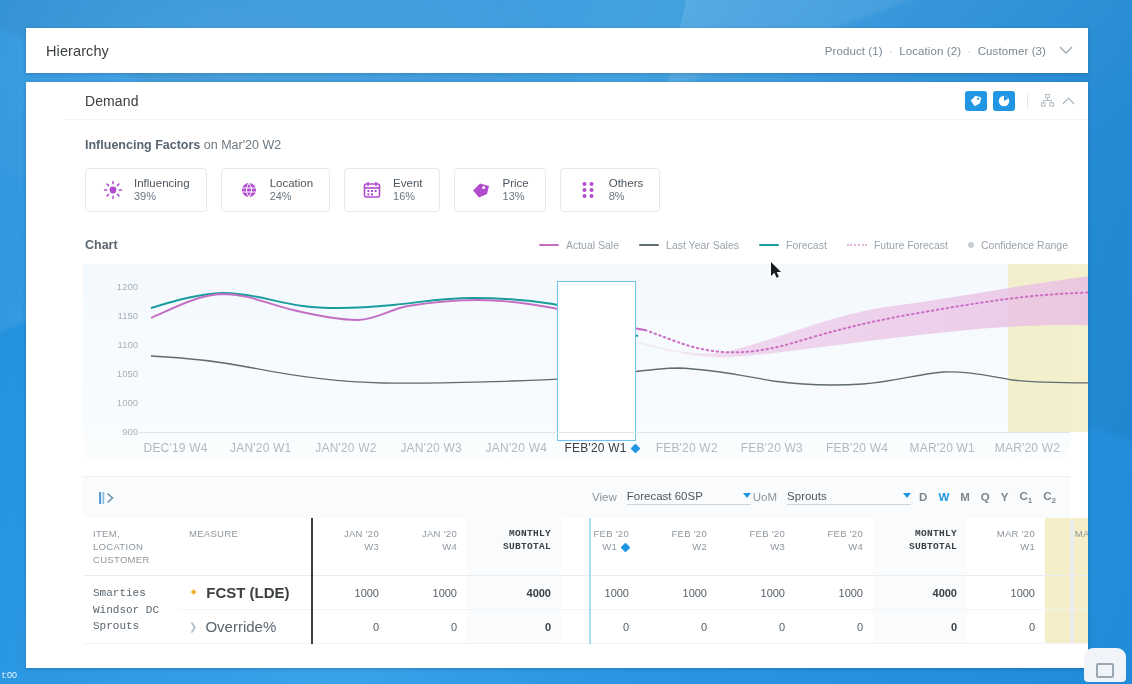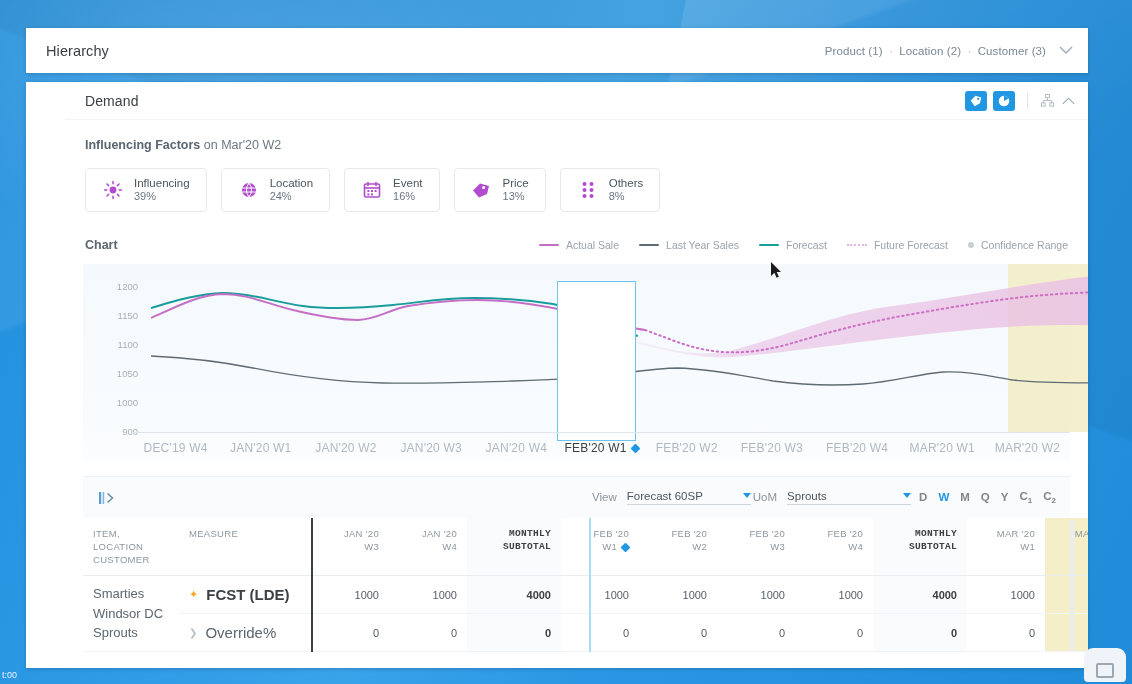--- a/index.html
+++ b/index.html
@@ -158,21 +158,21 @@
   tbody td { padding: 8px 10px; text-align:right; border-bottom:1px solid #f1f4f6; font-size:11px; color:#566069; }
   tbody td.lbl { text-align:left; color:#5b666f; }
   tbody td.bold { font-weight:700; color:#3c4043; }
   td.sub, th.sub { background:#fafbfc; }
   td.hl, th.hl { background:#f4efc8; }
   .measure-cell { display:flex; align-items:center; gap:8px; }
   .measure-cell .m-name { font-weight:700; color:#3c4043; font-size:15px; }
   .measure-cell .m-name.plain { font-weight:400; color:#5b666f; }
   .spark { color:#f5a623; font-size:11px; line-height:1; }
   .row-chev { color:#b9c1c8; font-size:10px; }
-  .entity { line-height:1.5; font-size:13px; color:#5b666f; }
+  .entity { line-height:1.5; font-size:11px; color:#5b666f;font-family:Liberation Mono, monospace; }
   .vline {
     position:absolute; top:0; bottom:0; width:1.5px; background:#3c4043;
   }
   .vline.blue { background:#a9dcf5; width:1.5px; }
   .scroll-track { position:absolute; right:-4px; top:2px; bottom:0; width:4px; background:#e9edf0; border-radius:2px;}
 </style>
 </head>
 <body>
 
 <div class="desktop-bg"></div>

